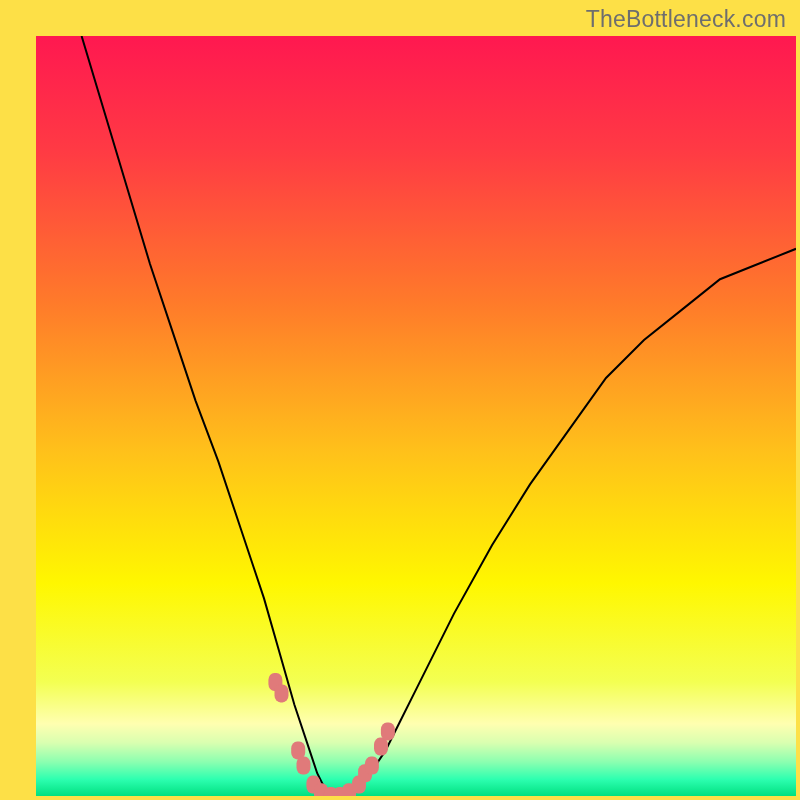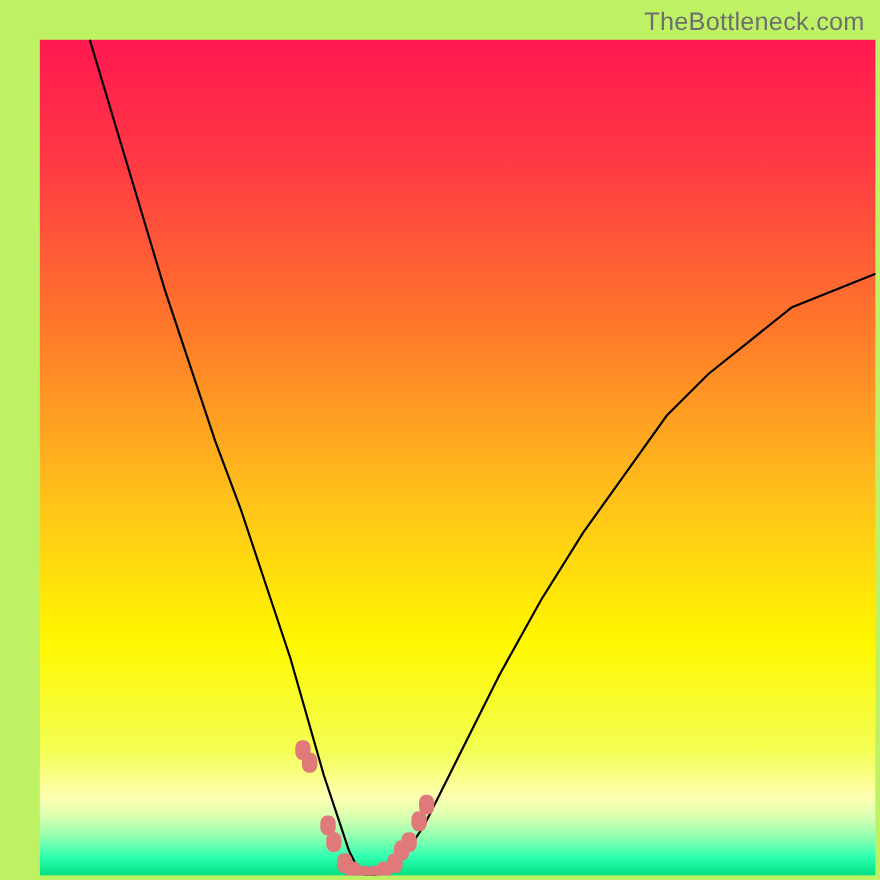--- a/index.html
+++ b/index.html
@@ -7,21 +7,21 @@
     padding: 0;
     width: 800px;
     height: 800px;
     background: #000;
     overflow: hidden;
   }
   .frame {
     position: relative;
     width: 800px;
     height: 800px;
-    background: #bef264;
+    background: #fde047;
   }
   .watermark {
     position: absolute;
     top: 6px;
     right: 14px;
     color: #6e6e6e;
     font-family: Arial, Helvetica, sans-serif;
     font-size: 23px;
     font-weight: 500;
     letter-spacing: 0.2px;

